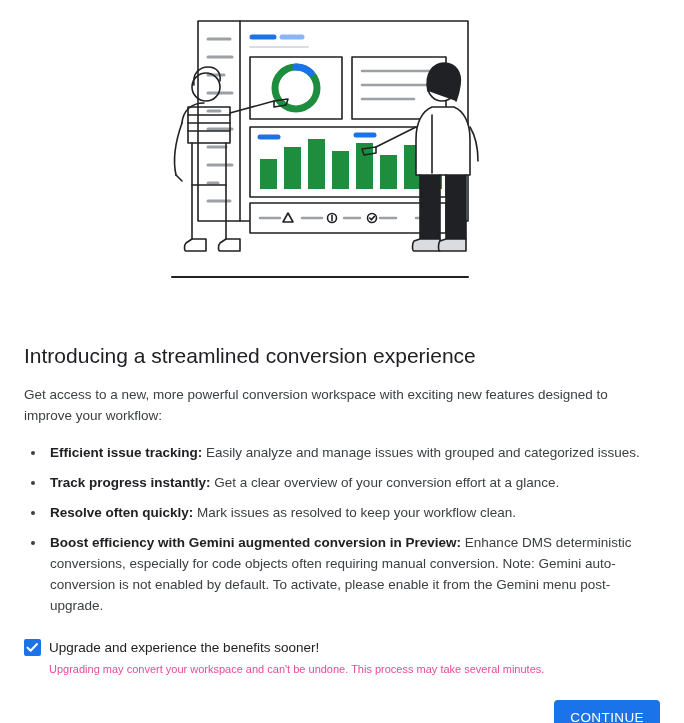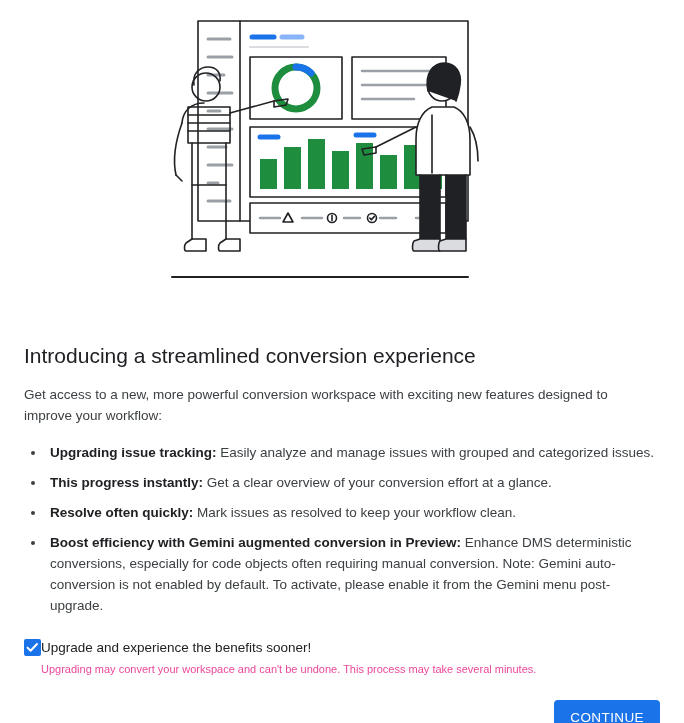--- a/index.html
+++ b/index.html
@@ -92,21 +92,21 @@
     margin-top: 1px;
     position: relative;
     cursor: pointer;
   }
   .checkbox svg {
     position: absolute;
     left: 2px;
     top: 2px;
   }
   .checkbox-texts {
-    margin-left: 0;
+    margin-left: 8px;
   }
   .checkbox-label {
     font-size: 13.5px;
     line-height: 19px;
     color: #202124;
   }
   .checkbox-sub {
     font-size: 11px;
     line-height: 18px;
     color: #ec4899;
@@ -248,24 +248,24 @@
       </g>
     </svg>
   </div>
 
   <div class="content">
     <h1 class="title">Introducing a streamlined conversion experience</h1>
     <p class="intro">Get access to a new, more powerful conversion workspace with exciting new features designed to improve your workflow:</p>
 
     <ul class="features">
       <li>
-        <b>Upgrading issue tracking:</b><span> Easily analyze and manage issues with grouped and categorized issues.</span>
-      </li>
-      <li>
-        <b>This progress instantly:</b><span> Get a clear overview of your conversion effort at a glance.</span>
+        <b>Efficient issue tracking:</b><span> Easily analyze and manage issues with grouped and categorized issues.</span>
+      </li>
+      <li>
+        <b>Track progress instantly:</b><span> Get a clear overview of your conversion effort at a glance.</span>
       </li>
       <li>
         <b>Resolve often quickly:</b><span> Mark issues as resolved to keep your workflow clean.</span>
       </li>
       <li>
         <b>Boost efficiency with Gemini augmented conversion in Preview:</b><span> Enhance DMS deterministic conversions, especially for code objects often requiring manual conversion. Note: Gemini auto-conversion is not enabled by default. To activate, please enable it from the Gemini menu post-upgrade.</span>
       </li>
     </ul>
 
     <div class="checkbox-row">

